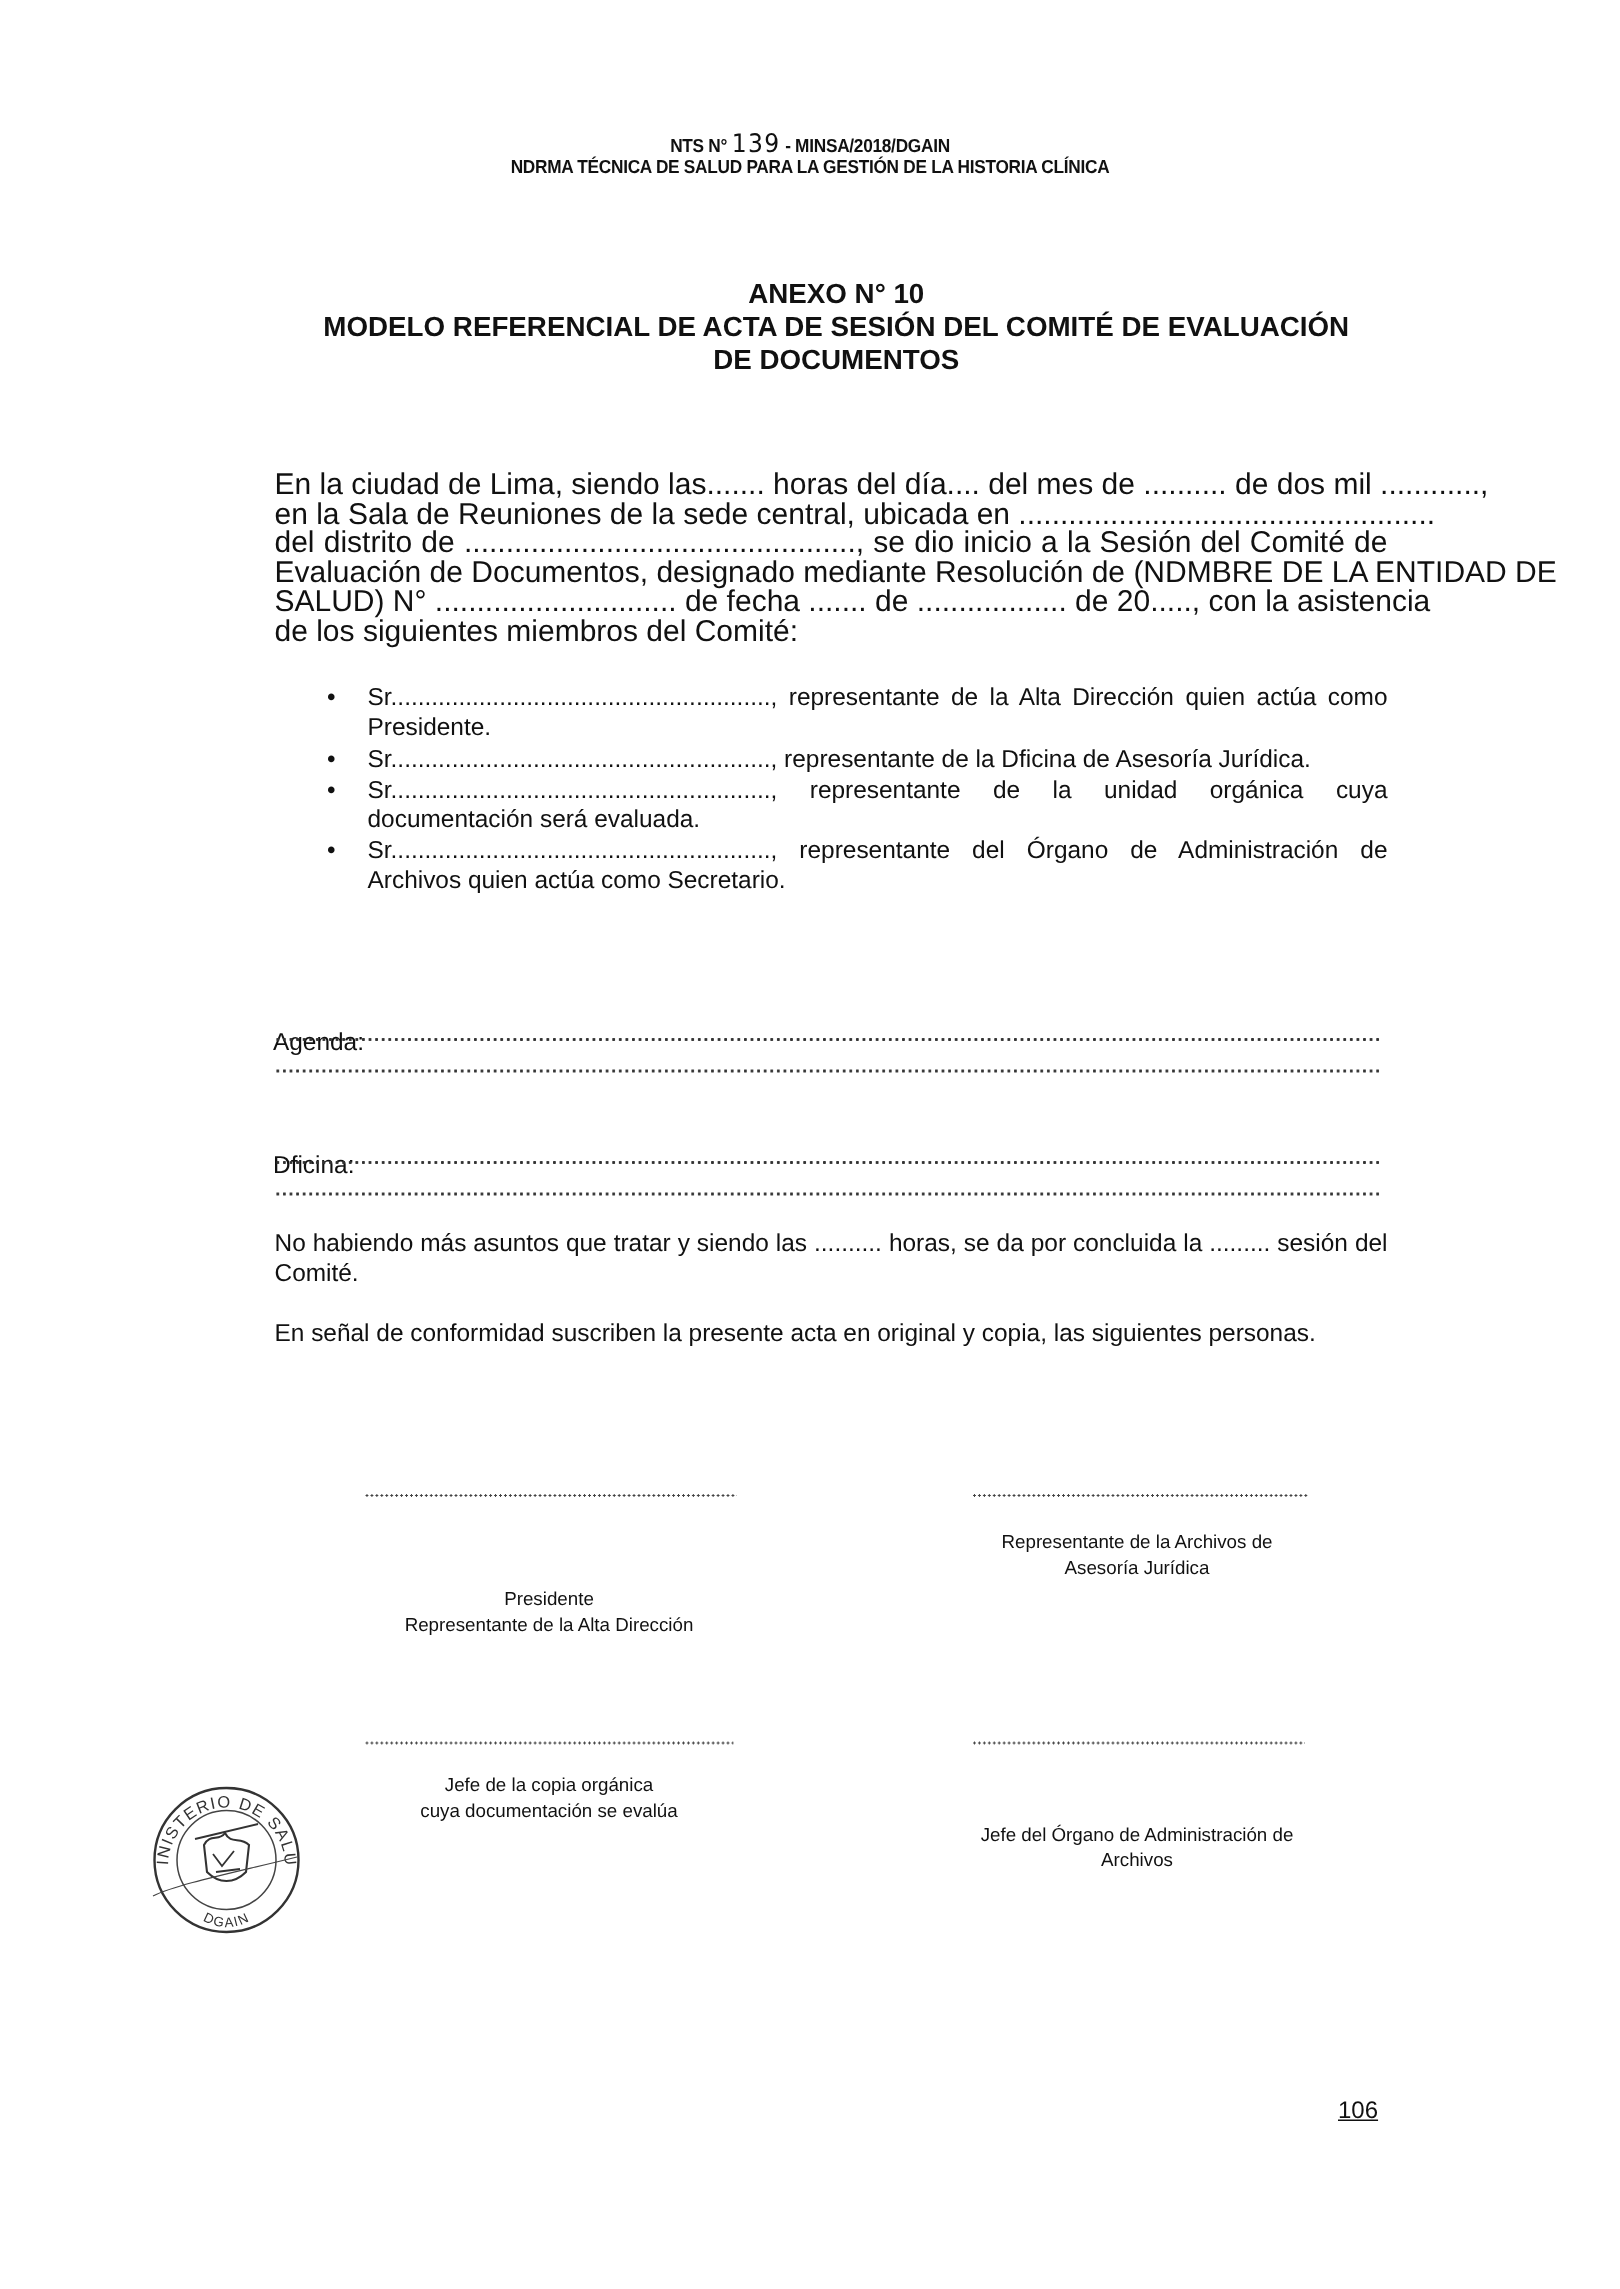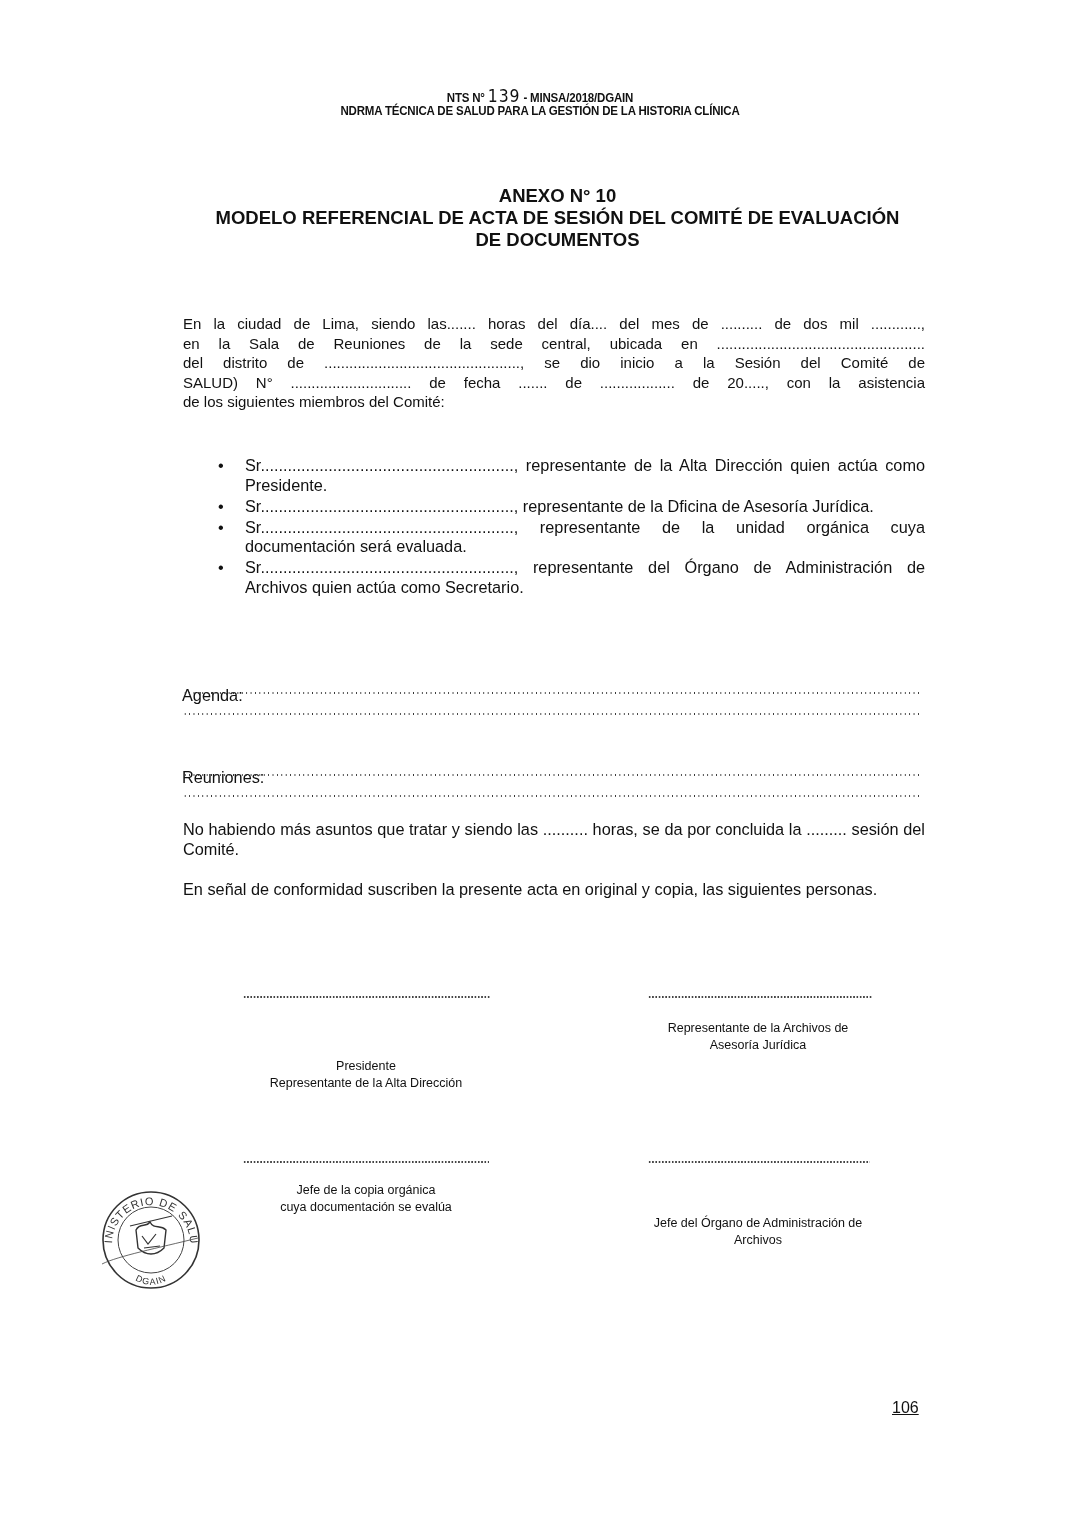--- a/index.html
+++ b/index.html
@@ -8,21 +8,21 @@
   .hdr { position: absolute; left: 0; width: 1080px; text-align: center;
          font-weight: bold; font-size: 12.5px; letter-spacing: -0.2px; transform: scaleX(0.92); }
   .hdr1 { top: 86px; }
   .hdr2 { top: 104px; }
   .hdr1 .hand { font-family: "DejaVu Sans", sans-serif; font-weight: normal; font-size: 17px; letter-spacing: 1px; }
   .title { position: absolute; left: 0; width: 1115px; text-align: center;
            font-weight: bold; font-size: 18.5px; line-height: 22px; }
   .t1 { top: 185px; }
   .t2 { top: 207px; }
   .t3 { top: 229px; }
-  .body { position: absolute; left: 183px; width: 742px; font-size: 15px; line-height: 19.5px; text-align: justify; }
+  .body { position: absolute; left: 183px; width: 742px; font-size: 20px; line-height: 19.5px; text-align: justify; }
   .para1 { top: 314px; }
   .para1 .ln { display: block; text-align: justify; text-align-last: justify; white-space: nowrap; }
   .para1 .ln.last { text-align-last: left; }
   .members { position: absolute; left: 218px; width: 707px; top: 456px; margin: 0; padding: 0; list-style: none; font-size: 16.3px; line-height: 19.5px; }
   .members li { position: relative; padding-left: 27px; margin-bottom: 1.5px; text-align: justify; }
   .members li .bullet { position: absolute; left: 0; top: 0; }
   .section-label { position: absolute; left: 182px; font-size: 16.3px; margin-top: 30px; }
   .dotline { position: absolute; left: 183px; width: 737px; height: 2px;
              background-image: radial-gradient(circle, #333 0.9px, transparent 1px);
              background-size: 4.4px 2px; background-repeat: repeat-x; }
@@ -45,20 +45,21 @@
 <div class="hdr hdr2">NDRMA TÉCNICA DE SALUD PARA LA GESTIÓN DE LA HISTORIA CLÍNICA</div>
 
 <div class="title t1">ANEXO N° 10</div>
 <div class="title t2">MODELO REFERENCIAL DE ACTA DE SESIÓN DEL COMITÉ DE EVALUACIÓN</div>
 <div class="title t3">DE DOCUMENTOS</div>
 
 <div class="body para1">
   <span class="ln">En la ciudad de Lima, siendo las....... horas del día.... del mes de .......... de dos mil ............,</span>
   <span class="ln">en la Sala de Reuniones de la sede central, ubicada en ..................................................</span>
   <span class="ln">del distrito de ..............................................., se dio inicio a la Sesión del Comité de</span>
+  <span class="ln">Evaluación de Documentos, designado mediante Resolución de (NDMBRE DE LA ENTIDAD DE</span>
   <span class="ln">SALUD) N° ............................. de fecha ....... de .................. de 20....., con la asistencia</span>
   <span class="ln last">de los siguientes miembros del Comité:</span>
 </div>
 
 <ul class="members">
   <li>
     <span class="bullet">•</span>
     <span>Sr........................................................, representante de la Alta Dirección quien actúa como Presidente.</span>
   </li>
   <li>
@@ -72,21 +73,21 @@
   <li>
     <span class="bullet">•</span>
     <span>Sr........................................................, representante del Órgano de Administración de Archivos quien actúa como Secretario.</span>
   </li>
 </ul>
 
 <div class="section-label" style="top:656px;">Agenda:</div>
 <div class="dotline" style="top:692px;"></div>
 <div class="dotline" style="top:713px;"></div>
 
-<div class="section-label" style="top:738px;">Reuniones:</div>
+<div class="section-label" style="top:738px;">Dficina:</div>
 <div class="dotline" style="top:774px;"></div>
 <div class="dotline" style="top:795px;"></div>
 
 <div class="closing" style="top:820px; text-align: justify;">No habiendo más asuntos que tratar y siendo las .......... horas, se da por concluida la ......... sesión del Comité.</div>
 <div class="closing" style="top:880px;">En señal de conformidad suscriben la presente acta en original y copia, las siguientes personas.</div>
 
 <div class="sig-line" style="left:243px; top:996px; width:248px;"></div>
 <div class="sig-label" style="left:236px; top:1058px; width:260px;">
   <div>Presidente</div>
   <div>Representante de la Alta Dirección</div>

